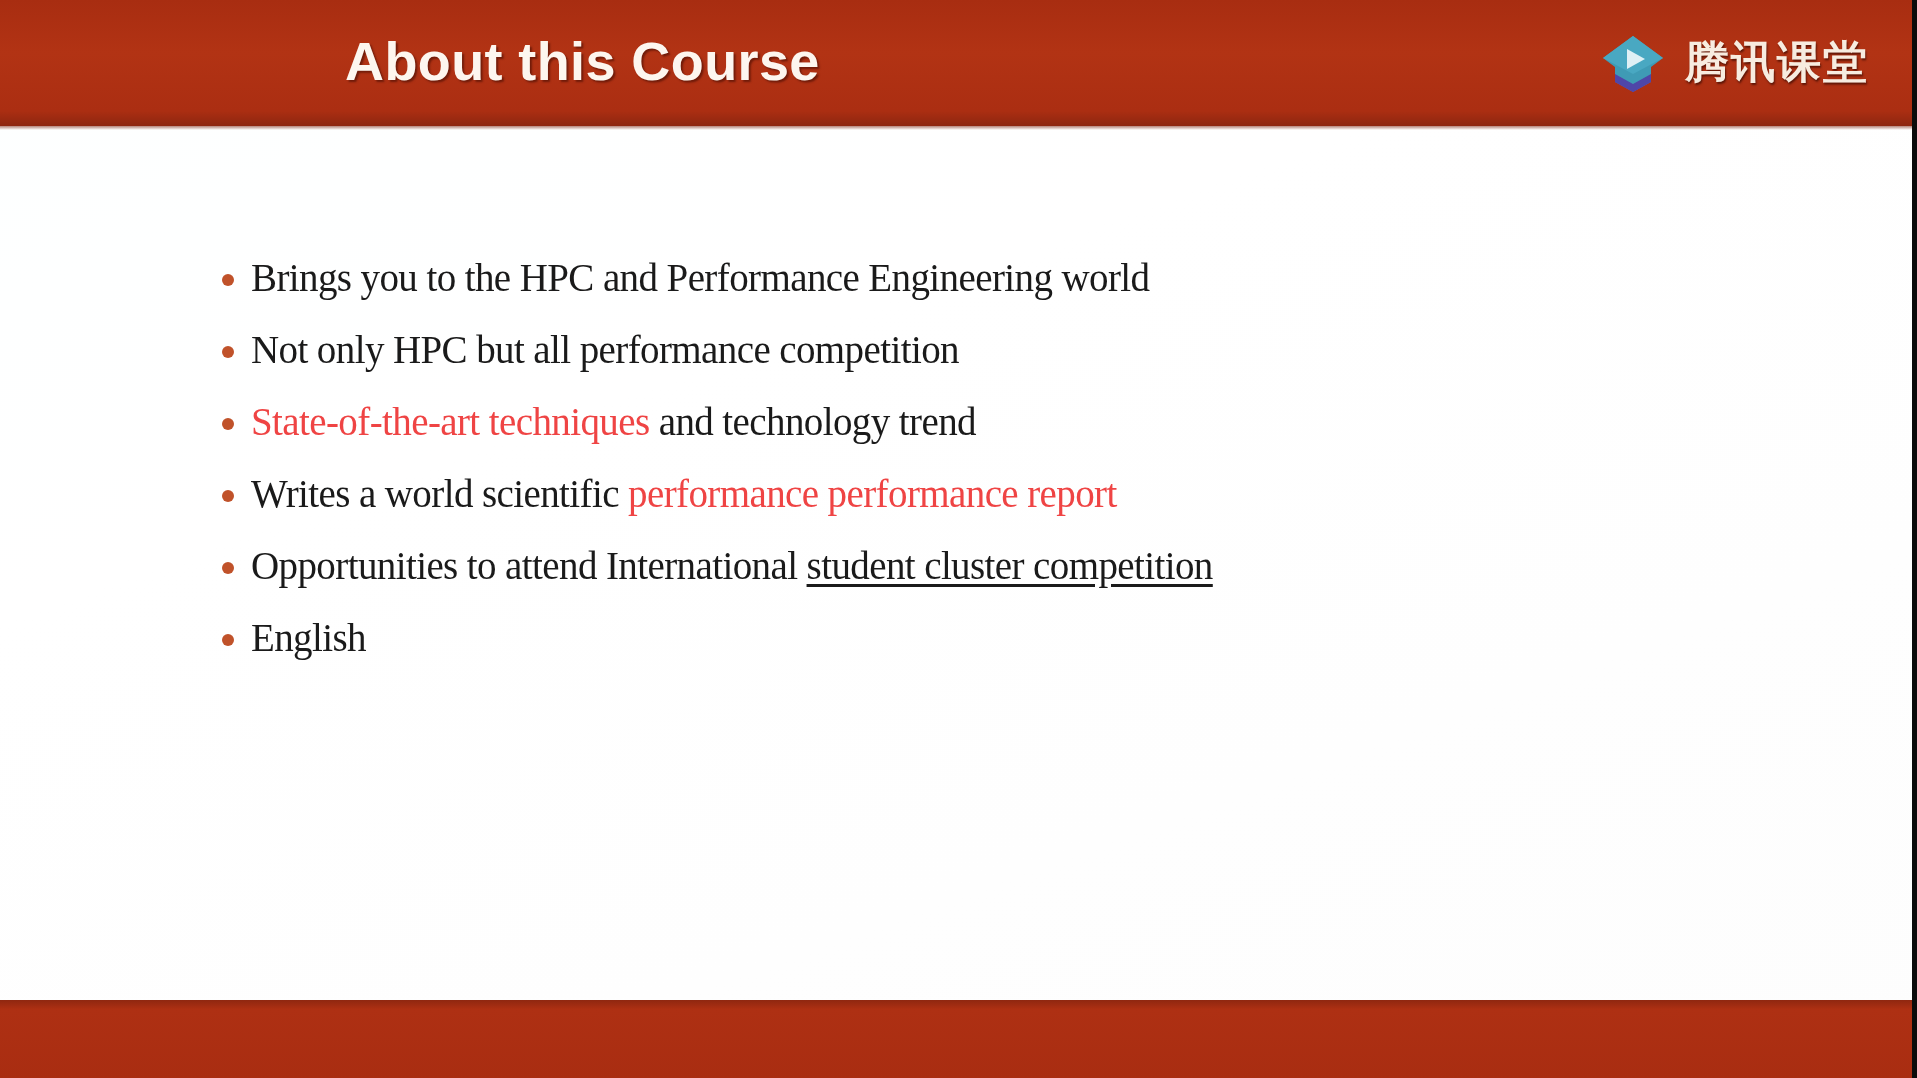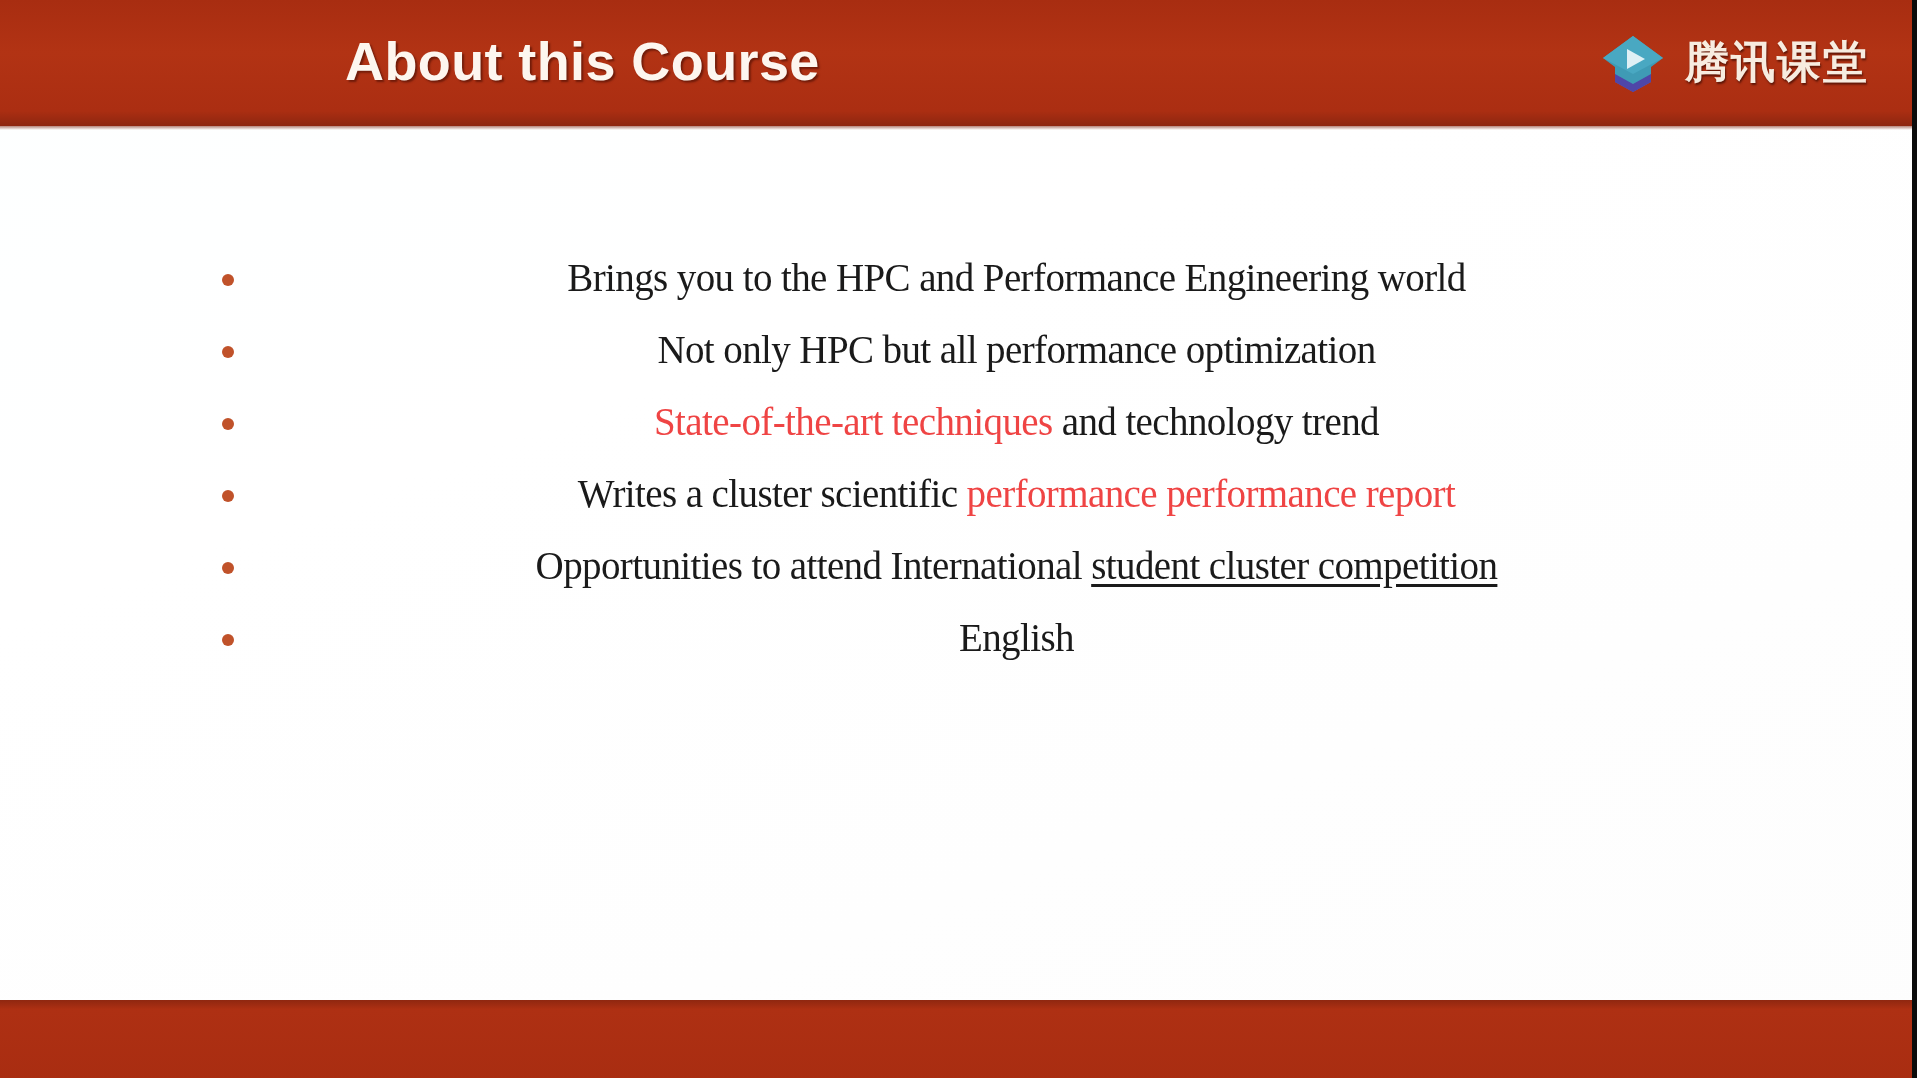--- a/index.html
+++ b/index.html
@@ -8,21 +8,20 @@
     padding: 0;
     background: #000;
   }
   #slide {
     position: relative;
     width: 1917px;
     height: 1078px;
     background: #ffffff;
     overflow: hidden;
     font-family: "Liberation Sans", sans-serif;
-    text-align: center;
   }
 
   
   .slide-bg {
     position: absolute;
     inset: 0;
     background: linear-gradient(160deg, #fdffff 0%, #ffffff 35%, #fefefe 70%, #fdfdfd 100%);
   }
 
   
@@ -168,35 +167,35 @@
     <div class="bullet-row">
       <span class="bullet-dot"></span>
       <span class="bullet-text">
         <span>Brings you to the HPC and Performance Engineering world</span>
       </span>
     </div>
 
     <div class="bullet-row">
       <span class="bullet-dot"></span>
       <span class="bullet-text">
-        <span>Not only HPC but all performance optimization</span>
+        <span>Not only HPC but all performance competition</span>
       </span>
     </div>
 
     <div class="bullet-row">
       <span class="bullet-dot"></span>
       <span class="bullet-text">
         <span class="em-red">State-of-the-art techniques</span><span> and technology trend</span>
       </span>
     </div>
 
     <div class="bullet-row">
       <span class="bullet-dot"></span>
       <span class="bullet-text">
-        <span>Writes a cluster scientific </span><span class="em-red">performance performance report</span>
+        <span>Writes a world scientific </span><span class="em-red">performance performance report</span>
       </span>
     </div>
 
     <div class="bullet-row">
       <span class="bullet-dot"></span>
       <span class="bullet-text">
         <span>Opportunities to attend International </span><span class="em-underline">student cluster competition</span>
       </span>
     </div>
 

